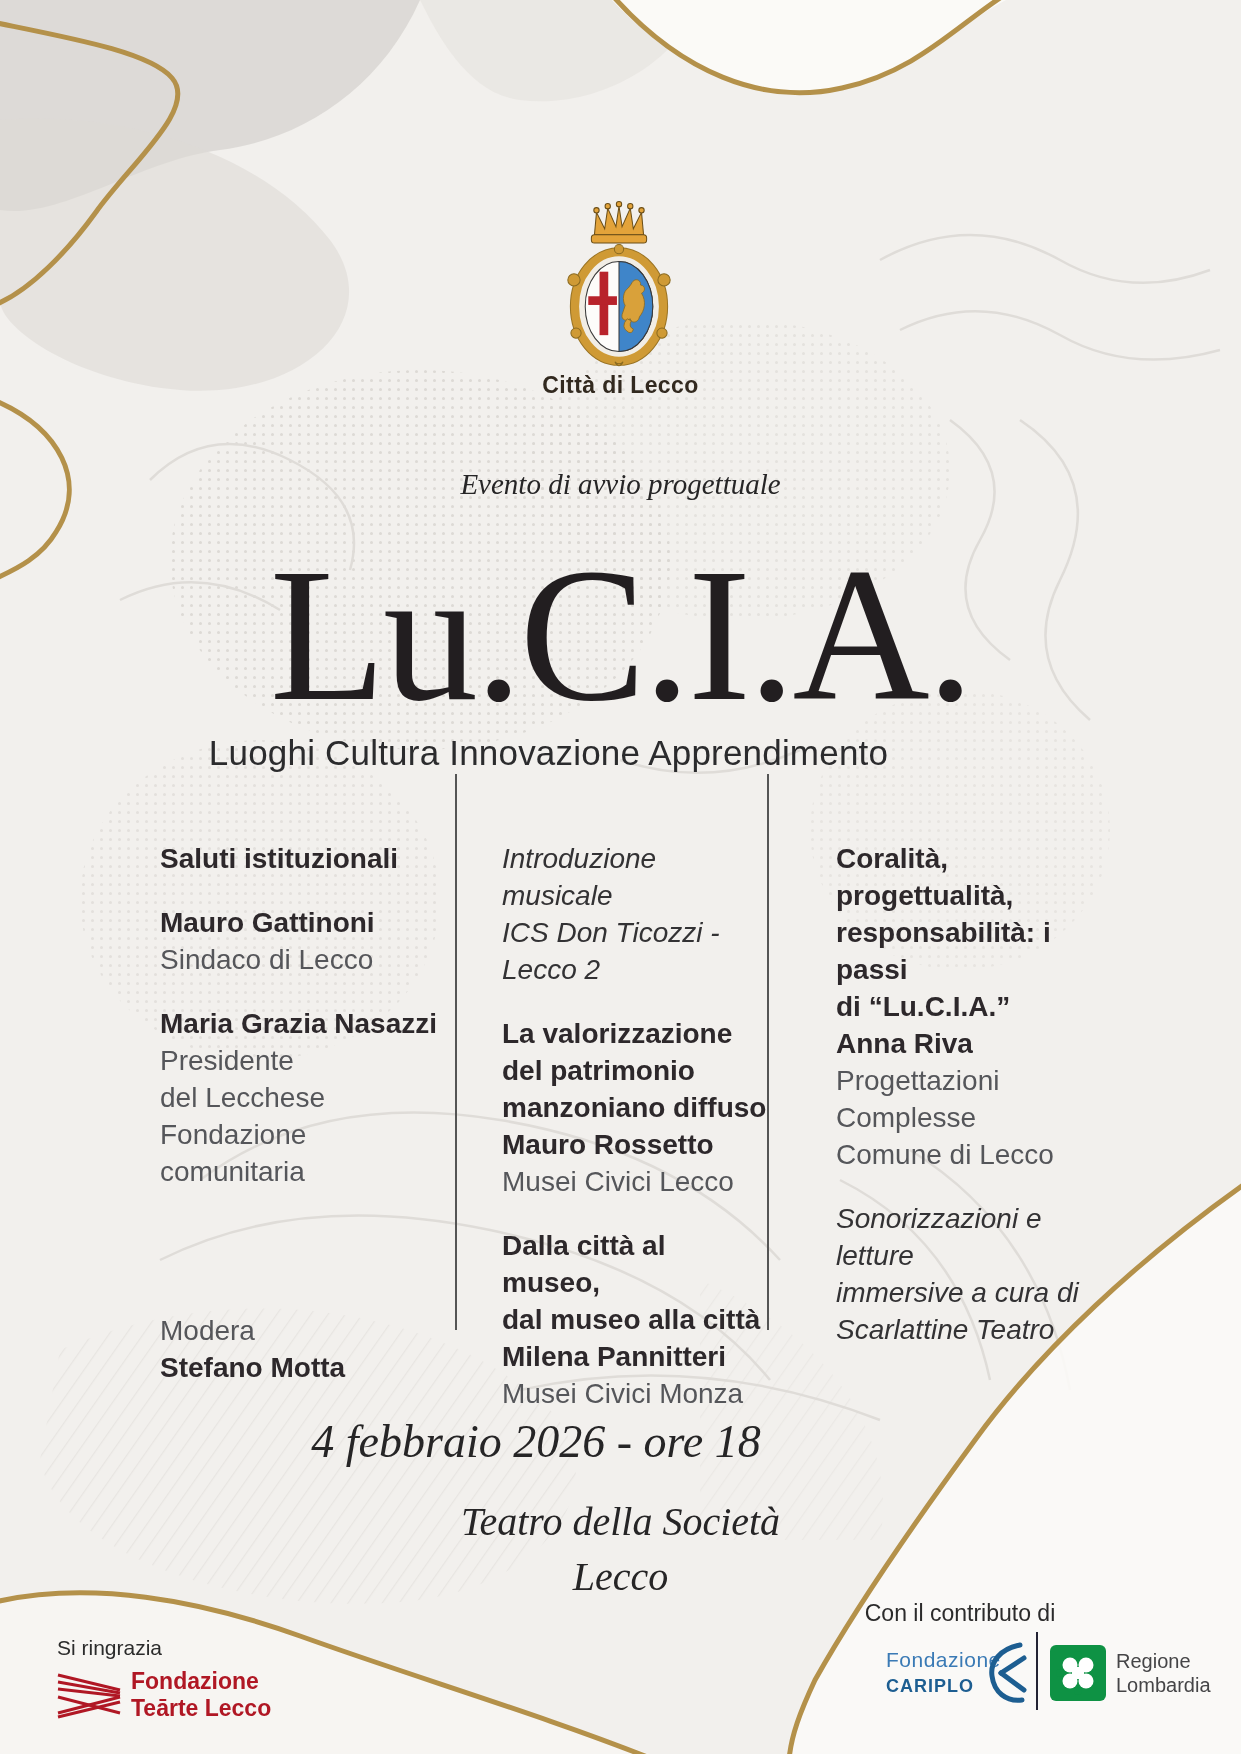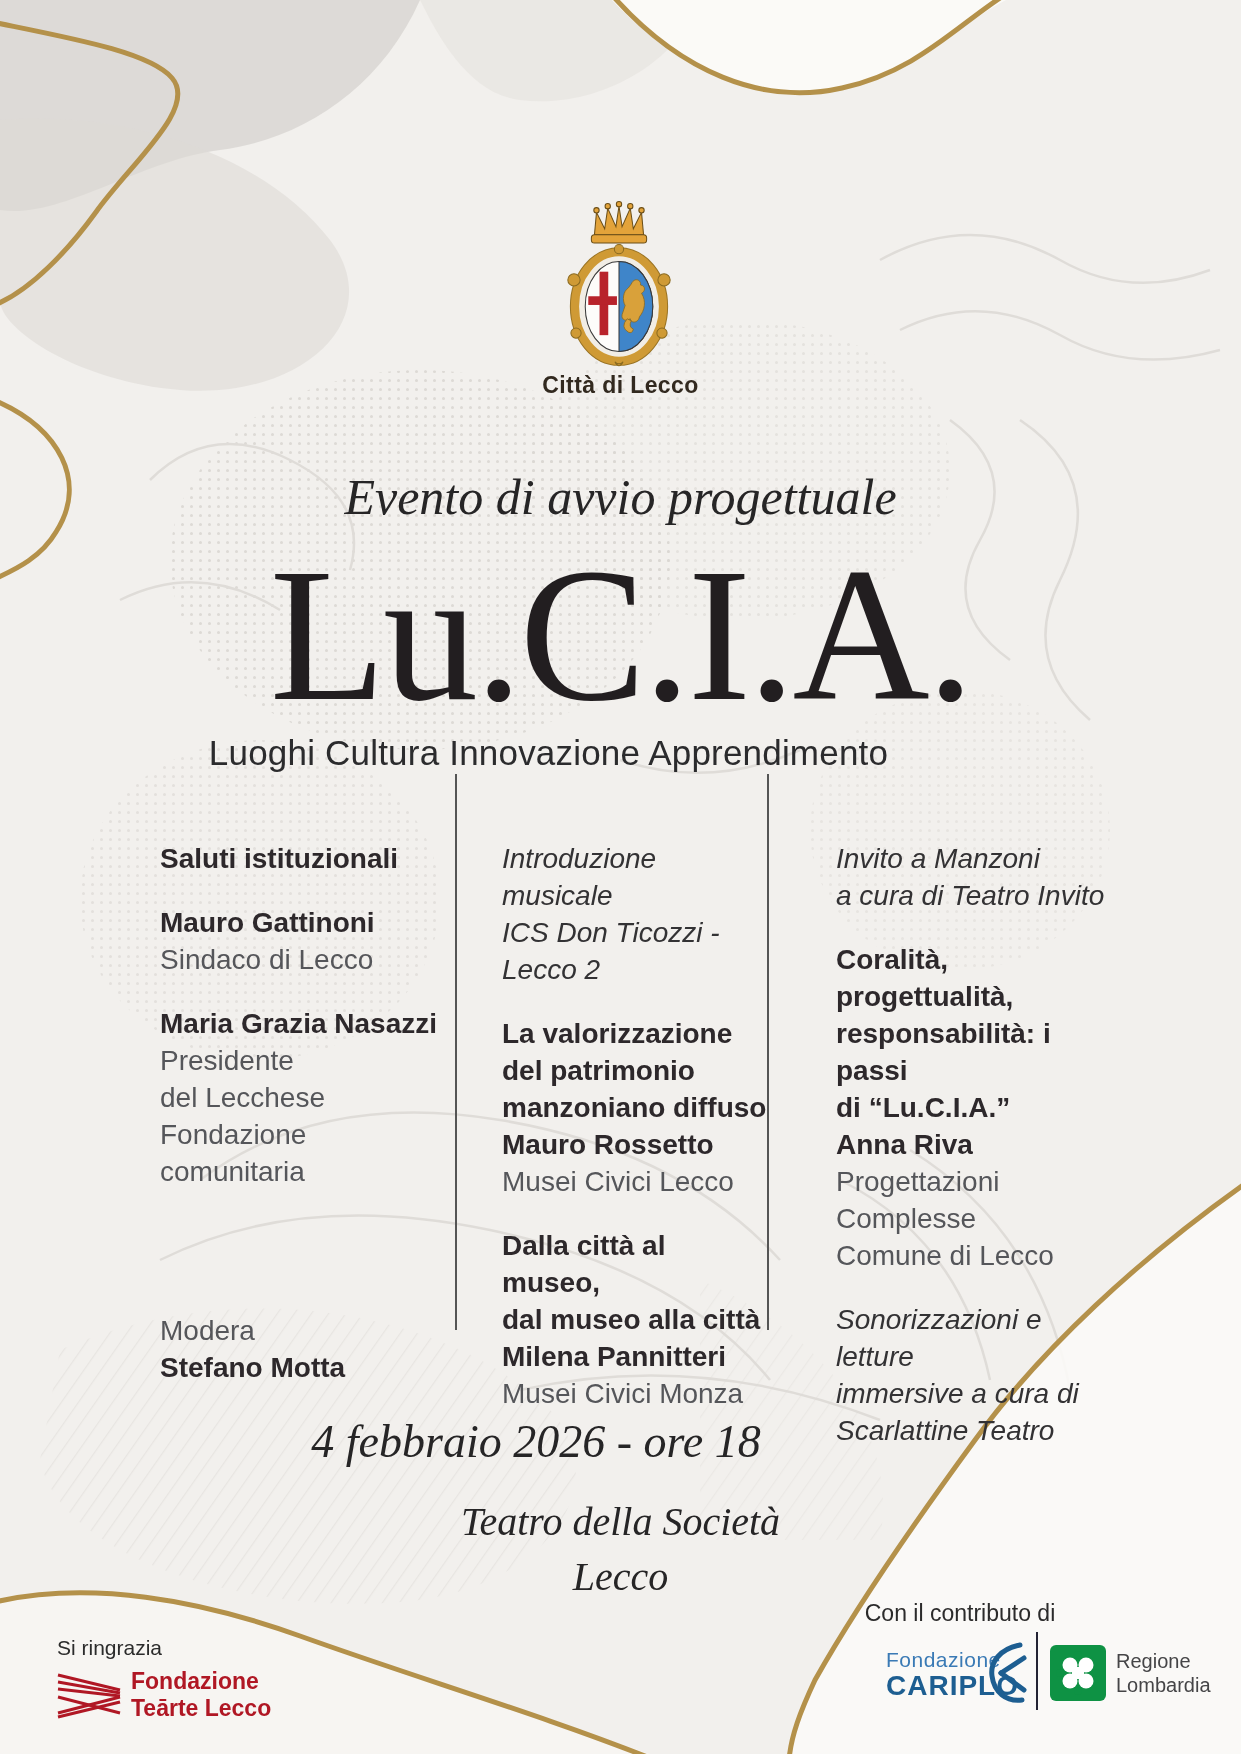--- a/index.html
+++ b/index.html
@@ -13,21 +13,21 @@
 
   
   .crest { left:557px; top:198px; width:124px; height:174px; }
   .crest-caption {
     left:0; top:372px; width:1241px; text-align:center;
     font-size:23px; font-weight:bold; color:#32291f; letter-spacing:.4px;
   }
   .kicker {
     left:0; top:468px; width:1241px; text-align:center;
     font-family:"Liberation Serif", serif; font-style:italic;
-    font-size:50px; color:#262526;
+    font-size:29px; color:#262526;
   }
   .title {
     left:0; top:540px; width:1241px; text-align:center;
     font-family:"Liberation Serif", serif; font-size:190px; line-height:1;
     letter-spacing:-3px; color:#221e20;
   }
   .subtitle {
     left:0; top:733px; width:1097px; text-align:center;
     font-size:35px; color:#2b2b2d; letter-spacing:.2px;
   }
@@ -60,21 +60,21 @@
   
   .thanks-label { left:57px; top:1636px; font-size:21px; color:#2b2b2b; }
   .tearte { left:57px; top:1668px; display:flex; align-items:center; }
   .tearte-icon { width:64px; height:48px; }
   .tearte-text { margin-left:10px; font-weight:bold; font-size:23px; line-height:27px; color:#b01724; }
 
   
   .contrib-label { left:850px; top:1600px; width:220px; text-align:center; font-size:23px; color:#2b2b2b; }
   .cariplo { left:886px; top:1648px; }
   .cariplo-l1 { font-size:21px; color:#3a7ab5; letter-spacing:.5px; line-height:23px; }
-  .cariplo-l2 { font-size:28px; font-weight:bold; color:#1d5e91; letter-spacing:1px; line-height:30px; }
+  .cariplo-l2 { font-size:18px; font-weight:bold; color:#1d5e91; letter-spacing:1px; line-height:30px; }
   .cariplo-icon { left:986px; top:1640px; width:42px; height:66px; }
   .logo-sep { left:1036px; top:1632px; width:2px; height:78px; background:#232334; }
   .regione { left:1050px; top:1645px; display:flex; align-items:center; }
   .regione-icon { width:56px; height:56px; }
   .regione-text { margin-left:10px; font-size:20px; line-height:24px; color:#454547; font-weight:500; }
 </style>
 </head>
 <body>
 
 <div class="poster">
@@ -203,24 +203,20 @@
       </div>
       <div class="block">
         <div class="line bold">Dalla città al museo,</div>
         <div class="line bold">dal museo alla città</div>
         <div class="line bold">Milena Pannitteri</div>
         <div class="line reg">Musei Civici Monza</div>
       </div>
     </div>
   <div class="layer vdivider vd-2"></div>
   <div class="layer col col-3">
-      <div class="block">
-        <div class="line ital">Invito a Manzoni</div>
-        <div class="line ital">a cura di Teatro Invito</div>
-      </div>
       <div class="block">
         <div class="line bold">Coralità, progettualità,</div>
         <div class="line bold">responsabilità: i passi</div>
         <div class="line bold">di “Lu.C.I.A.”</div>
         <div class="line bold">Anna Riva</div>
         <div class="line reg">Progettazioni Complesse</div>
         <div class="line reg">Comune di Lecco</div>
       </div>
       <div class="block">
         <div class="line ital">Sonorizzazioni e letture</div>

